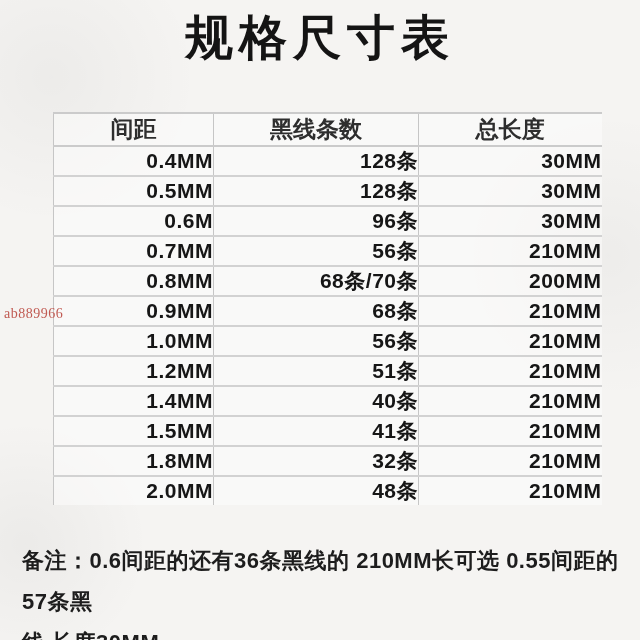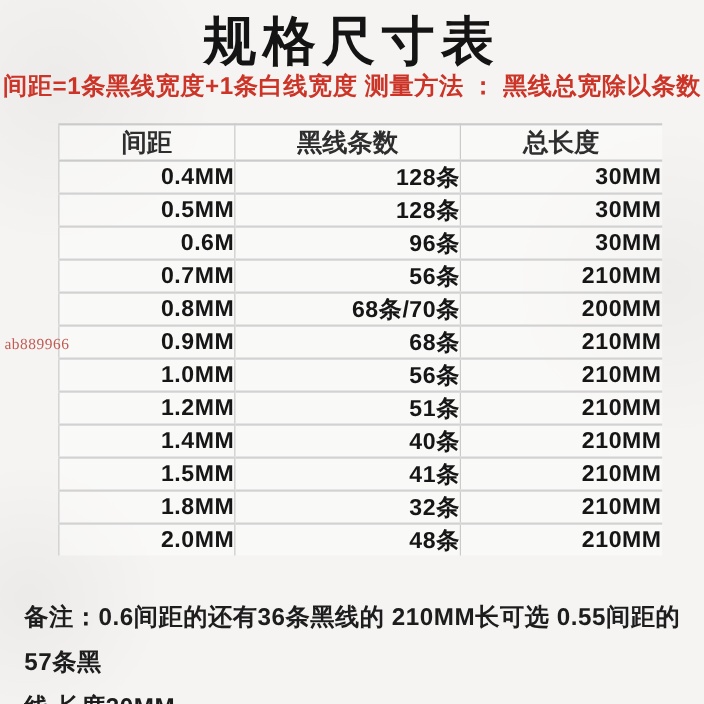--- a/index.html
+++ b/index.html
@@ -96,21 +96,20 @@
     letter-spacing: 0.5px;
   }
 </style>
 </head>
 <body>
 
 <div class="canvas">
 
   <h1 class="page-title">规格尺寸表</h1>
 
-  <div class="subtitle">间距=1条黑线宽度+1条白线宽度 测量方法 ： 黑线总宽除以条数</div>
 
   <table class="spec-table">
     <colgroup>
       <col class="c1">
         <col class="c2">
         <col class="c3">
     </colgroup>
     <thead>
       <tr>
         <th>间距</th>

